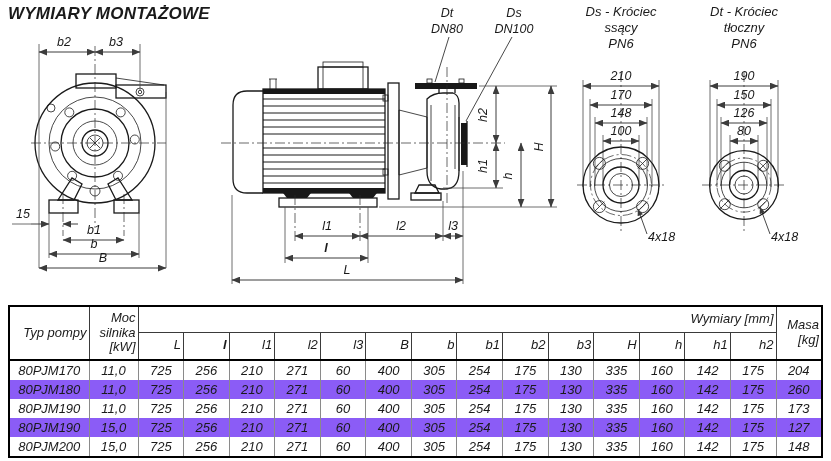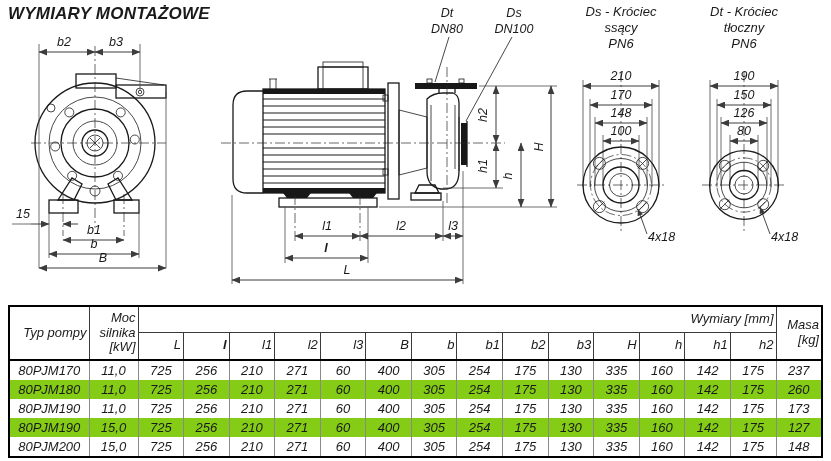--- a/index.html
+++ b/index.html
@@ -17,21 +17,21 @@
   .fin{stroke:#1a1a1a;stroke-width:1;}
   .boldtx{font-weight:bold;}
   .ttl{font-size:13px;}
   
   .dimtable{position:absolute;left:8px;top:305px;width:815px;border-collapse:collapse;
             table-layout:fixed;font-size:13px;border:2px solid #000;}
   .dimtable thead th{font-weight:normal;border:1px solid #3a3a3a;padding:1px 2px;text-align:right;line-height:1.12;}
   .dimtable thead{border-bottom:2.4px solid #000;}
   .dimtable tbody td{border-left:1px solid #8a8a8a;border-right:1px solid #8a8a8a;
             text-align:center;padding:0 2px;height:19px;line-height:19px;}
-  .dimtable tbody tr.shade{background:#84cc16;}
+  .dimtable tbody tr.shade{background:#8b5cf6;}
   .dimtable .boldl{font-weight:bold;}
   col.c-typ{width:80px;} col.c-moc{width:49px;} col.c-masa{width:46px;}
 </style>
 </head>
 <body>
 
 <div class="page">
 
   <div class="title">WYMIARY MONTAŻOWE</div>
 
@@ -292,21 +292,21 @@
           <td>60</td>
           <td>400</td>
           <td>305</td>
           <td>254</td>
           <td>175</td>
           <td>130</td>
           <td>335</td>
           <td>160</td>
           <td>142</td>
           <td>175</td>
-          <td>237</td>
+          <td>204</td>
         </tr>
         <tr class="shade">
           <td>80PJM180</td>
           <td>11,0</td>
           <td>725</td>
           <td>256</td>
           <td>210</td>
           <td>271</td>
           <td>60</td>
           <td>400</td>

